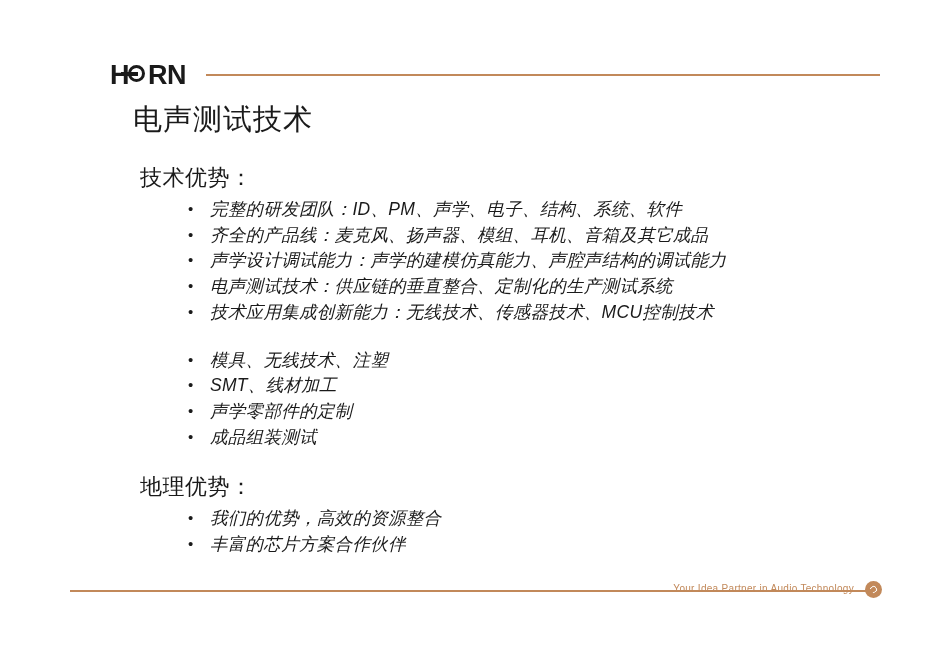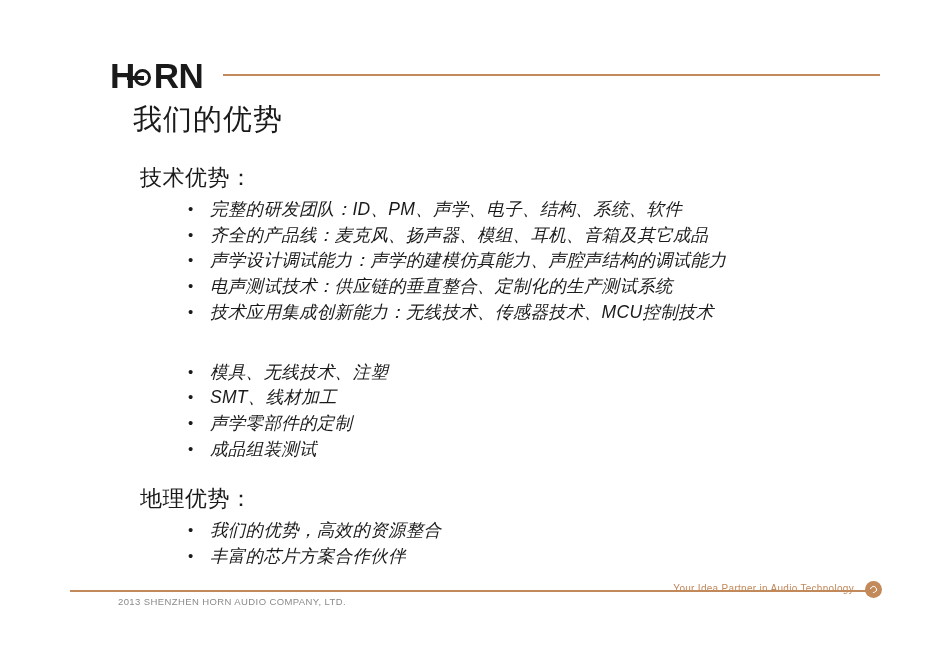--- a/index.html
+++ b/index.html
@@ -27,21 +27,21 @@
     top: 58px;
     left: 110px;
     right: 70px;
     height: 34px;
     display: flex;
     align-items: center;
   }
   .logo {
     font-family: "Liberation Sans", sans-serif;
     font-weight: bold;
-    font-size: 35px;
+    font-size: 27px;
     letter-spacing: -0.5px;
     color: #1a1a1a;
     position: relative;
     white-space: nowrap;
     line-height: 1;
     padding-right: 6px;
   }
   .logo .ring {
     display: inline-block;
     position: relative;
@@ -122,21 +122,21 @@
     line-height: 1.6;
   }
   .bullet-text {
     flex: 1;
     font-style: italic;
   }
 
   .section.supply .bullets { padding-left: 48px; }
   .section.geo .bullets { padding-left: 48px; }
 
-  .section.tech { margin-bottom: 34px; }
+  .section.tech { margin-bottom: 22px; }
   .section.supply { margin-bottom: 22px; }
 
   
   .footer-rule {
     position: absolute;
     left: 70px;
     right: 70px;
     top: 590px;
     height: 2px;
     background: #c2895a;
@@ -185,21 +185,21 @@
 
 <div class="slide">
 
   <div class="header">
     <div class="logo">
       <span>H</span><span class="ring"></span><span>RN</span>
     </div>
     <div class="header-rule"></div>
   </div>
 
-  <div class="slide-title">我们的优势</div>
+  <div class="slide-title">电声测试技术</div>
 
   <div class="content">
 
     <div class="section tech">
       <div class="section-heading">技术优势：</div>
       <ul class="bullets">
         <li class="bullet">
           <span class="bullet-dot">•</span>
           <span class="bullet-text">完整的研发团队：ID、PM、声学、电子、结构、系统、软件</span>
         </li>
@@ -253,17 +253,16 @@
         <li class="bullet">
           <span class="bullet-dot">•</span>
           <span class="bullet-text">丰富的芯片方案合作伙伴</span>
         </li>
       </ul>
     </div>
 
   </div>
 
   <div class="footer-rule"></div>
-  <div class="footer-left">2013 SHENZHEN HORN AUDIO COMPANY, LTD.</div>
   <div class="footer-right">Your Idea Partner in Audio Technology</div>
   <div class="footer-badge"></div>
 
 </div>
 
 </body></html>

